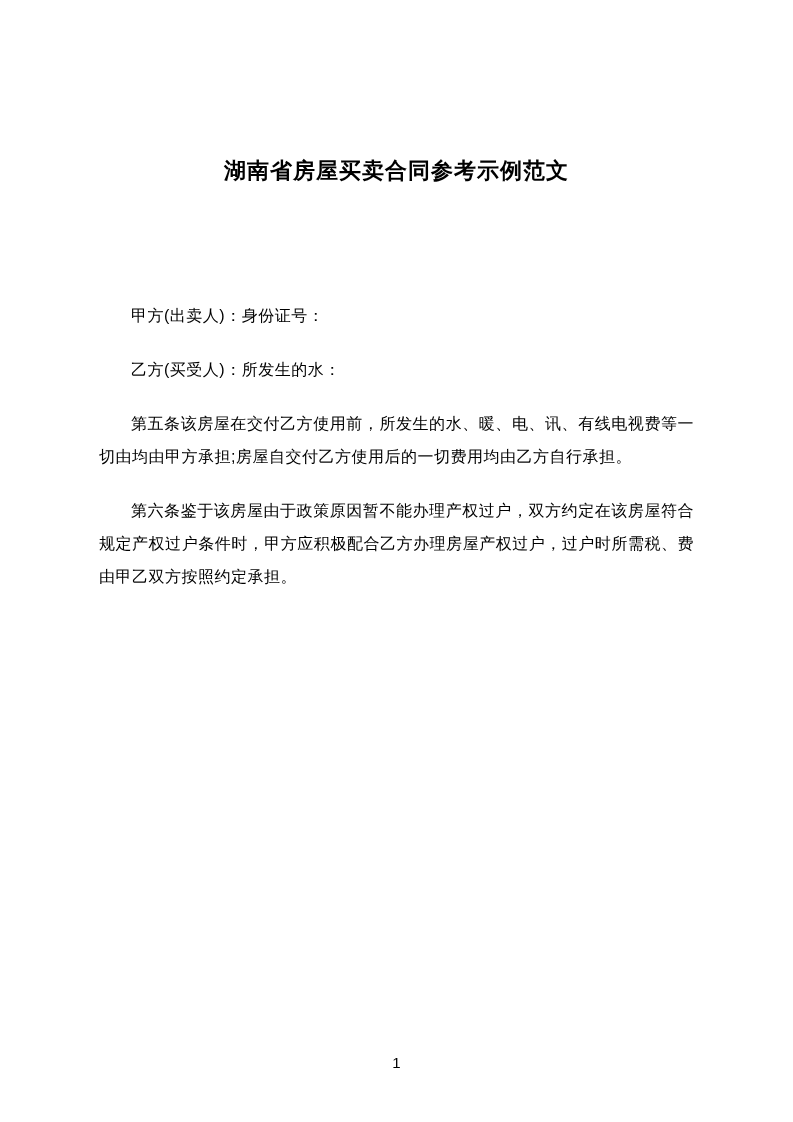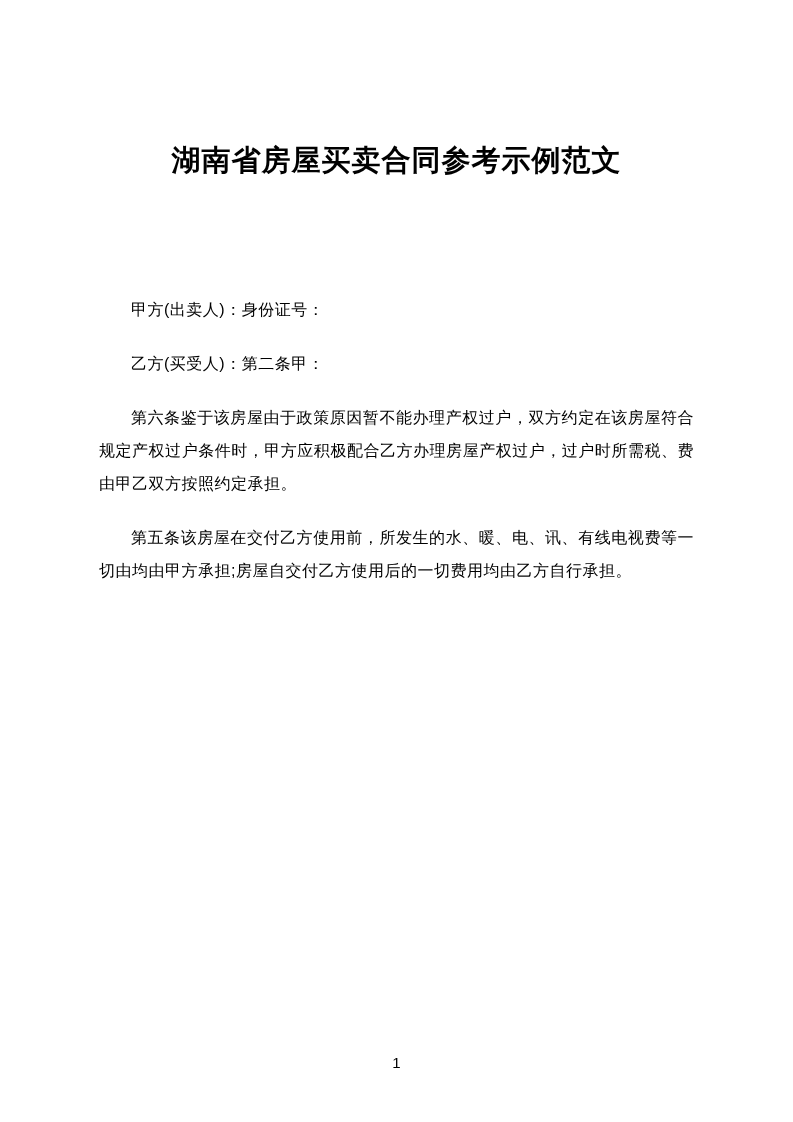--- a/index.html
+++ b/index.html
@@ -13,23 +13,23 @@
     height: 1122px;
     margin: 0 auto;
     background: #ffffff;
     box-sizing: border-box;
     padding: 140px 99px 0 99px;
     font-family: "Liberation Sans", "DejaVu Sans", sans-serif;
     color: #000000;
     overflow: hidden;
   }
   .doc-title {
-    margin: 0 0 112px 0;
+    margin: 16px 0 112px 0;
     text-align: center;
-    font-size: 29px;
+    font-size: 22px;
     font-weight: bold;
     letter-spacing: 1px;
     line-height: 1.4;
   }
   .doc-body p {
     margin: 4px 0 21px 0;
     font-size: 16px;
     line-height: 33px;
     text-indent: 2em;
     text-align: justify;
@@ -48,19 +48,19 @@
   }
 </style>
 </head>
 <body>
 
 <div class="page">
   <h1 class="doc-title">湖南省房屋买卖合同参考示例范文</h1>
 
   <div class="doc-body">
     <p>甲方(出卖人)：身份证号：</p>
-    <p>乙方(买受人)：第二条甲：</p>
+    <p>乙方(买受人)：所发生的水：</p>
+    <p>第五条该房屋在交付乙方使用前，所发生的水、暖、电、讯、有线电视费等一切由均由甲方承担;房屋自交付乙方使用后的一切费用均由乙方自行承担。</p>
     <p>第六条鉴于该房屋由于政策原因暂不能办理产权过户，双方约定在该房屋符合规定产权过户条件时，甲方应积极配合乙方办理房屋产权过户，过户时所需税、费由甲乙双方按照约定承担。</p>
-    <p>第五条该房屋在交付乙方使用前，所发生的水、暖、电、讯、有线电视费等一切由均由甲方承担;房屋自交付乙方使用后的一切费用均由乙方自行承担。</p>
   </div>
 
   <div class="page-footer">1</div>
 </div>
 
 </body></html>

